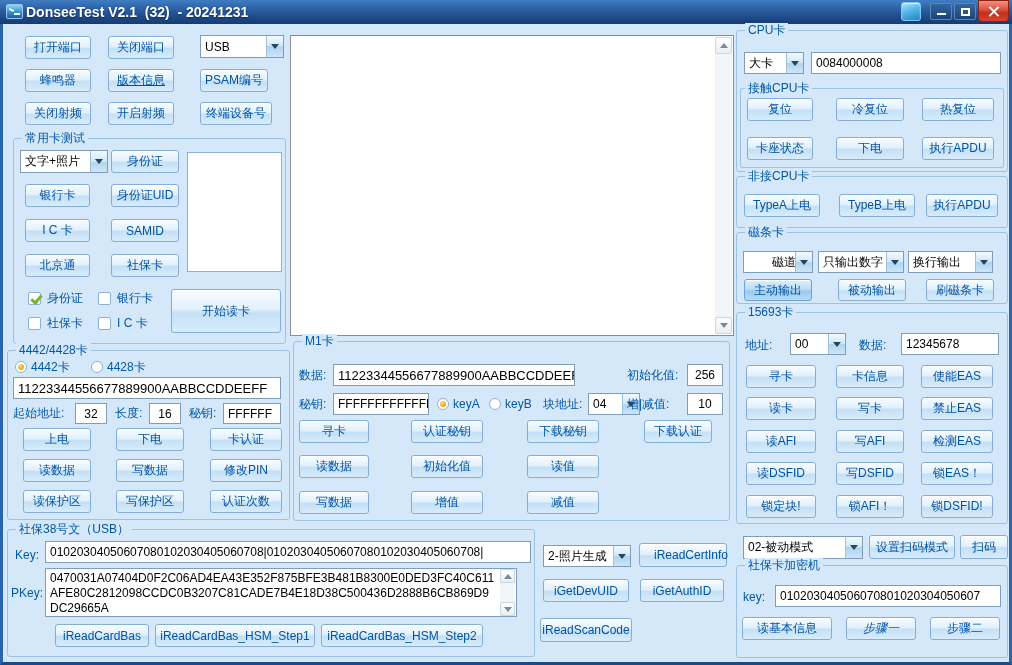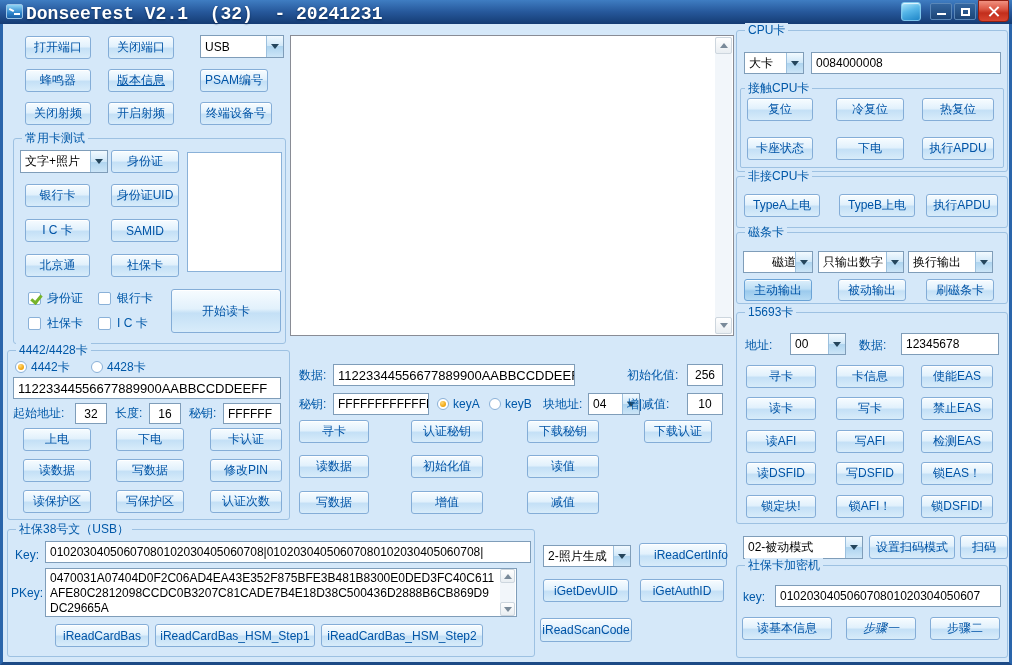--- a/index.html
+++ b/index.html
@@ -1,21 +1,21 @@
 <!DOCTYPE html>
 <html><head>
 <meta charset="utf-8">
 <style>
   *{box-sizing:border-box;margin:0;padding:0;}
   html,body{width:1012px;height:665px;}
   body{font-family:"Liberation Sans","DejaVu Sans",sans-serif;font-size:12px;background:#d5e8f9;overflow:hidden;}
   #app{position:relative;width:1012px;height:665px;background:#d5e8f9;border-left:3px solid #2a65ab;border-right:3px solid #2a65ab;border-bottom:3px solid #1c4a86;}
   
   .titlebar{position:absolute;left:-3px;top:0;width:1012px;height:24px;background:linear-gradient(180deg,#3f7dc2 0%,#2a5fa5 45%,#16registry 100%);background:linear-gradient(180deg,#3f7dc2 0%,#27599c 48%,#143b73 100%);display:flex;align-items:center;color:#fff;}
-  .title-text{position:absolute;left:26px;top:4px;font-size:18px;font-weight:bold;white-space:pre;text-shadow:0 1px 2px #0a2a55;font-family:Liberation Mono, monospace;}
+  .title-text{position:absolute;left:26px;top:4px;font-size:14px;font-weight:bold;white-space:pre;text-shadow:0 1px 2px #0a2a55;}
   .appicon{position:absolute;left:6px;top:4px;width:17px;height:15px;border-radius:2px;background:linear-gradient(180deg,#8fd4f5,#2f86cc 60%,#1b5fa5);border:1px solid #9cc6e8;}
   .appicon:before{content:"";position:absolute;left:2px;top:4px;width:5px;height:2px;background:#fff;transform:rotate(25deg);}
   .appicon:after{content:"";position:absolute;left:7px;top:8px;width:6px;height:2px;background:#fff;}
   .cubeicon{position:absolute;left:901px;top:2px;width:20px;height:19px;border-radius:3px;background:linear-gradient(160deg,#aee6fa 0%,#56b6e8 45%,#1f86c8 100%);border:1px solid #7ec7ec;box-shadow:inset 0 1px 1px #e5f8ff;}
   .winbtn{position:absolute;top:3px;width:22px;height:17px;border-radius:2px;background:linear-gradient(180deg,#34669f,#1c4577);border:1px solid #5a87b8;cursor:pointer;}
   .minglyph{position:absolute;left:6px;bottom:4px;width:9px;height:2px;background:#fff;}
   .maxglyph{position:absolute;left:6px;top:4px;width:9px;height:8px;border:2px solid #fff;}
   .closebtn{position:absolute;left:978px;top:0;width:31px;height:22px;border-radius:0 0 4px 4px;background:linear-gradient(180deg,#f09180 0%,#dc5845 40%,#c22e1c 60%,#d8452f 100%);border:1px solid #8e1f12;cursor:pointer;}
   .xglyph{position:absolute;left:14px;top:4px;width:2px;height:13px;background:#fff;transform:rotate(45deg);}
   .xglyph:after{content:"";position:absolute;left:0;top:0;width:2px;height:13px;background:#fff;transform:rotate(90deg);}
@@ -153,20 +153,23 @@
         <span class="tri-up"></span>
       </span>
     <span class="sb-btn" style="height:14px;">
         <span class="tri-dn"></span>
       </span>
   </div>
   <div class="b" style="left:52px;top:624px;width:94px;">iReadCardBas</div>
   <div class="b" style="left:152px;top:624px;width:160px;">iReadCardBas_HSM_Step1</div>
   <div class="b" style="left:318px;top:624px;width:162px;">iReadCardBas_HSM_Step2</div>
 
+  <div class="g" style="left:290px;top:341px;width:437px;height:180px;">
+    <span class="gl">M1卡</span>
+  </div>
   <span class="lb" style="left:296px;top:368px;">数据:</span>
   <div class="tf mono" style="left:330px;top:364px;width:242px;height:22px;font-size:13px;">11223344556677889900AABBCCDDEEFF</div>
   <span class="lb" style="left:624px;top:368px;">初始化值:</span>
   <div class="tf ctr" style="left:684px;top:364px;width:36px;height:22px;">256</div>
   <span class="lb" style="left:296px;top:397px;">秘钥:</span>
   <div class="tf" style="left:330px;top:393px;width:96px;height:22px;">FFFFFFFFFFFFF</div>
   <span class="rd sel" style="left:434px;top:398px;"></span>
   <span class="lb" style="left:450px;top:397px;">keyA</span>
   <span class="rd" style="left:486px;top:398px;"></span>
   <span class="lb" style="left:502px;top:397px;">keyB</span>

